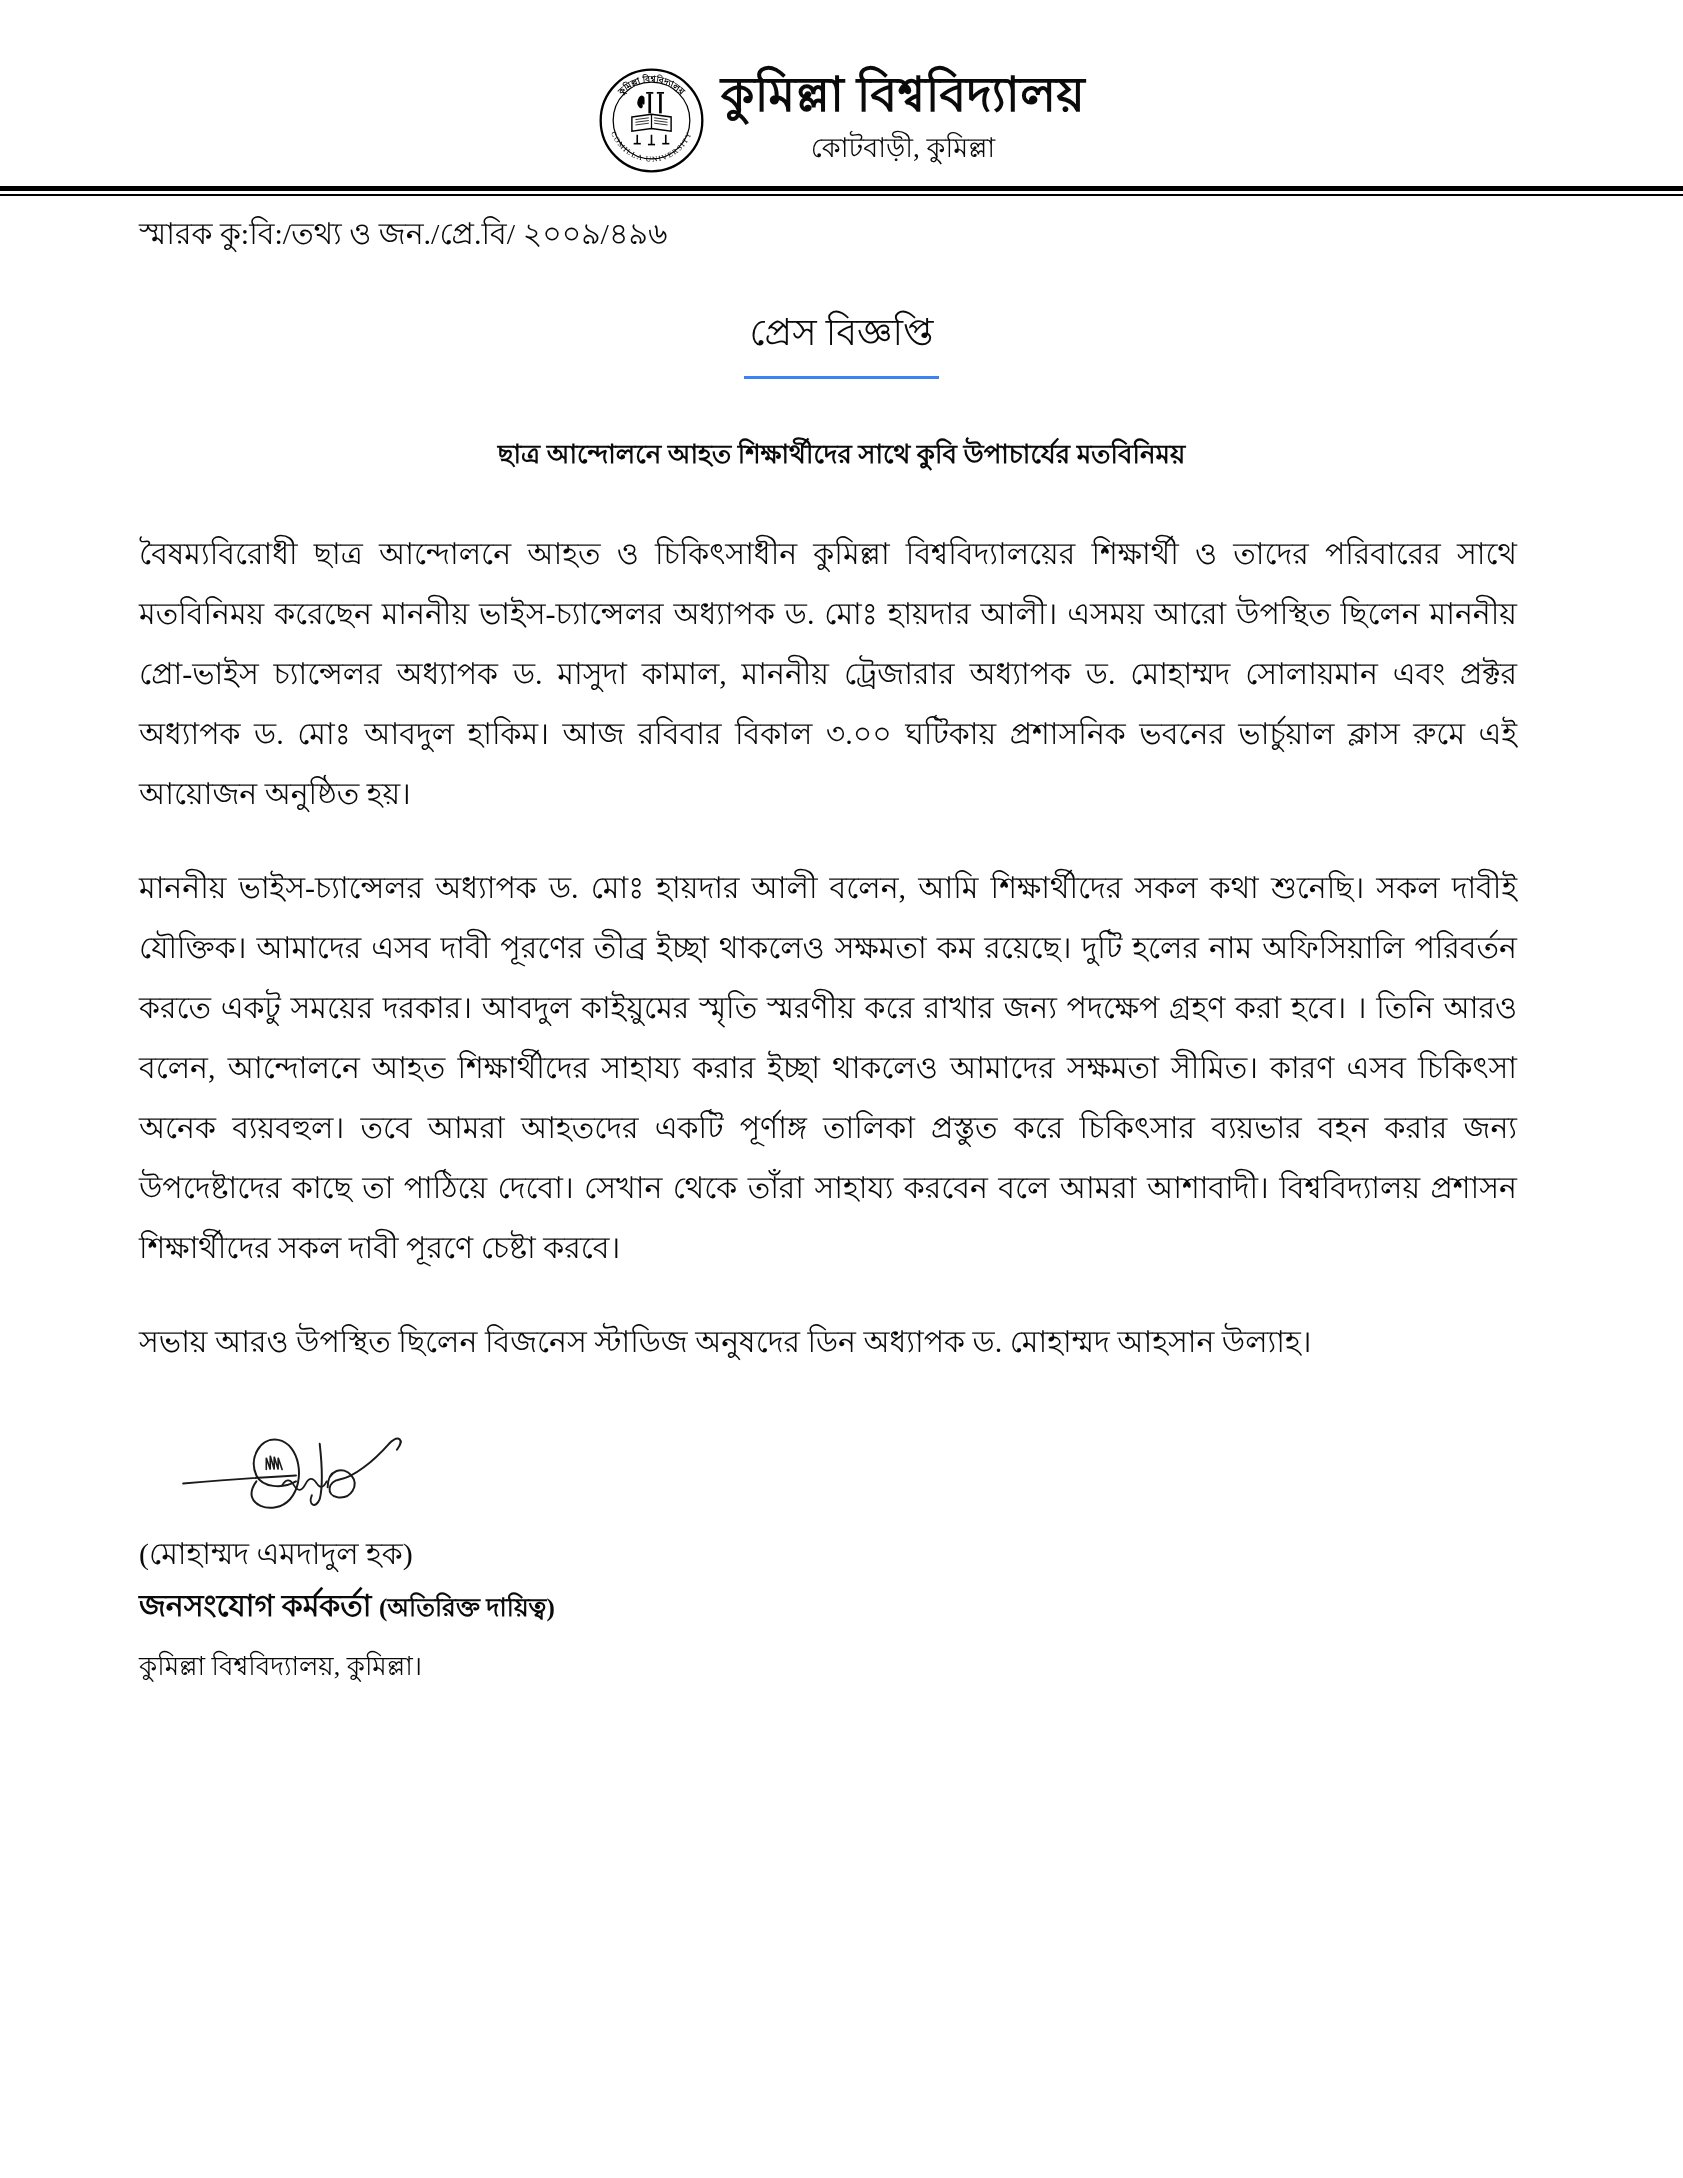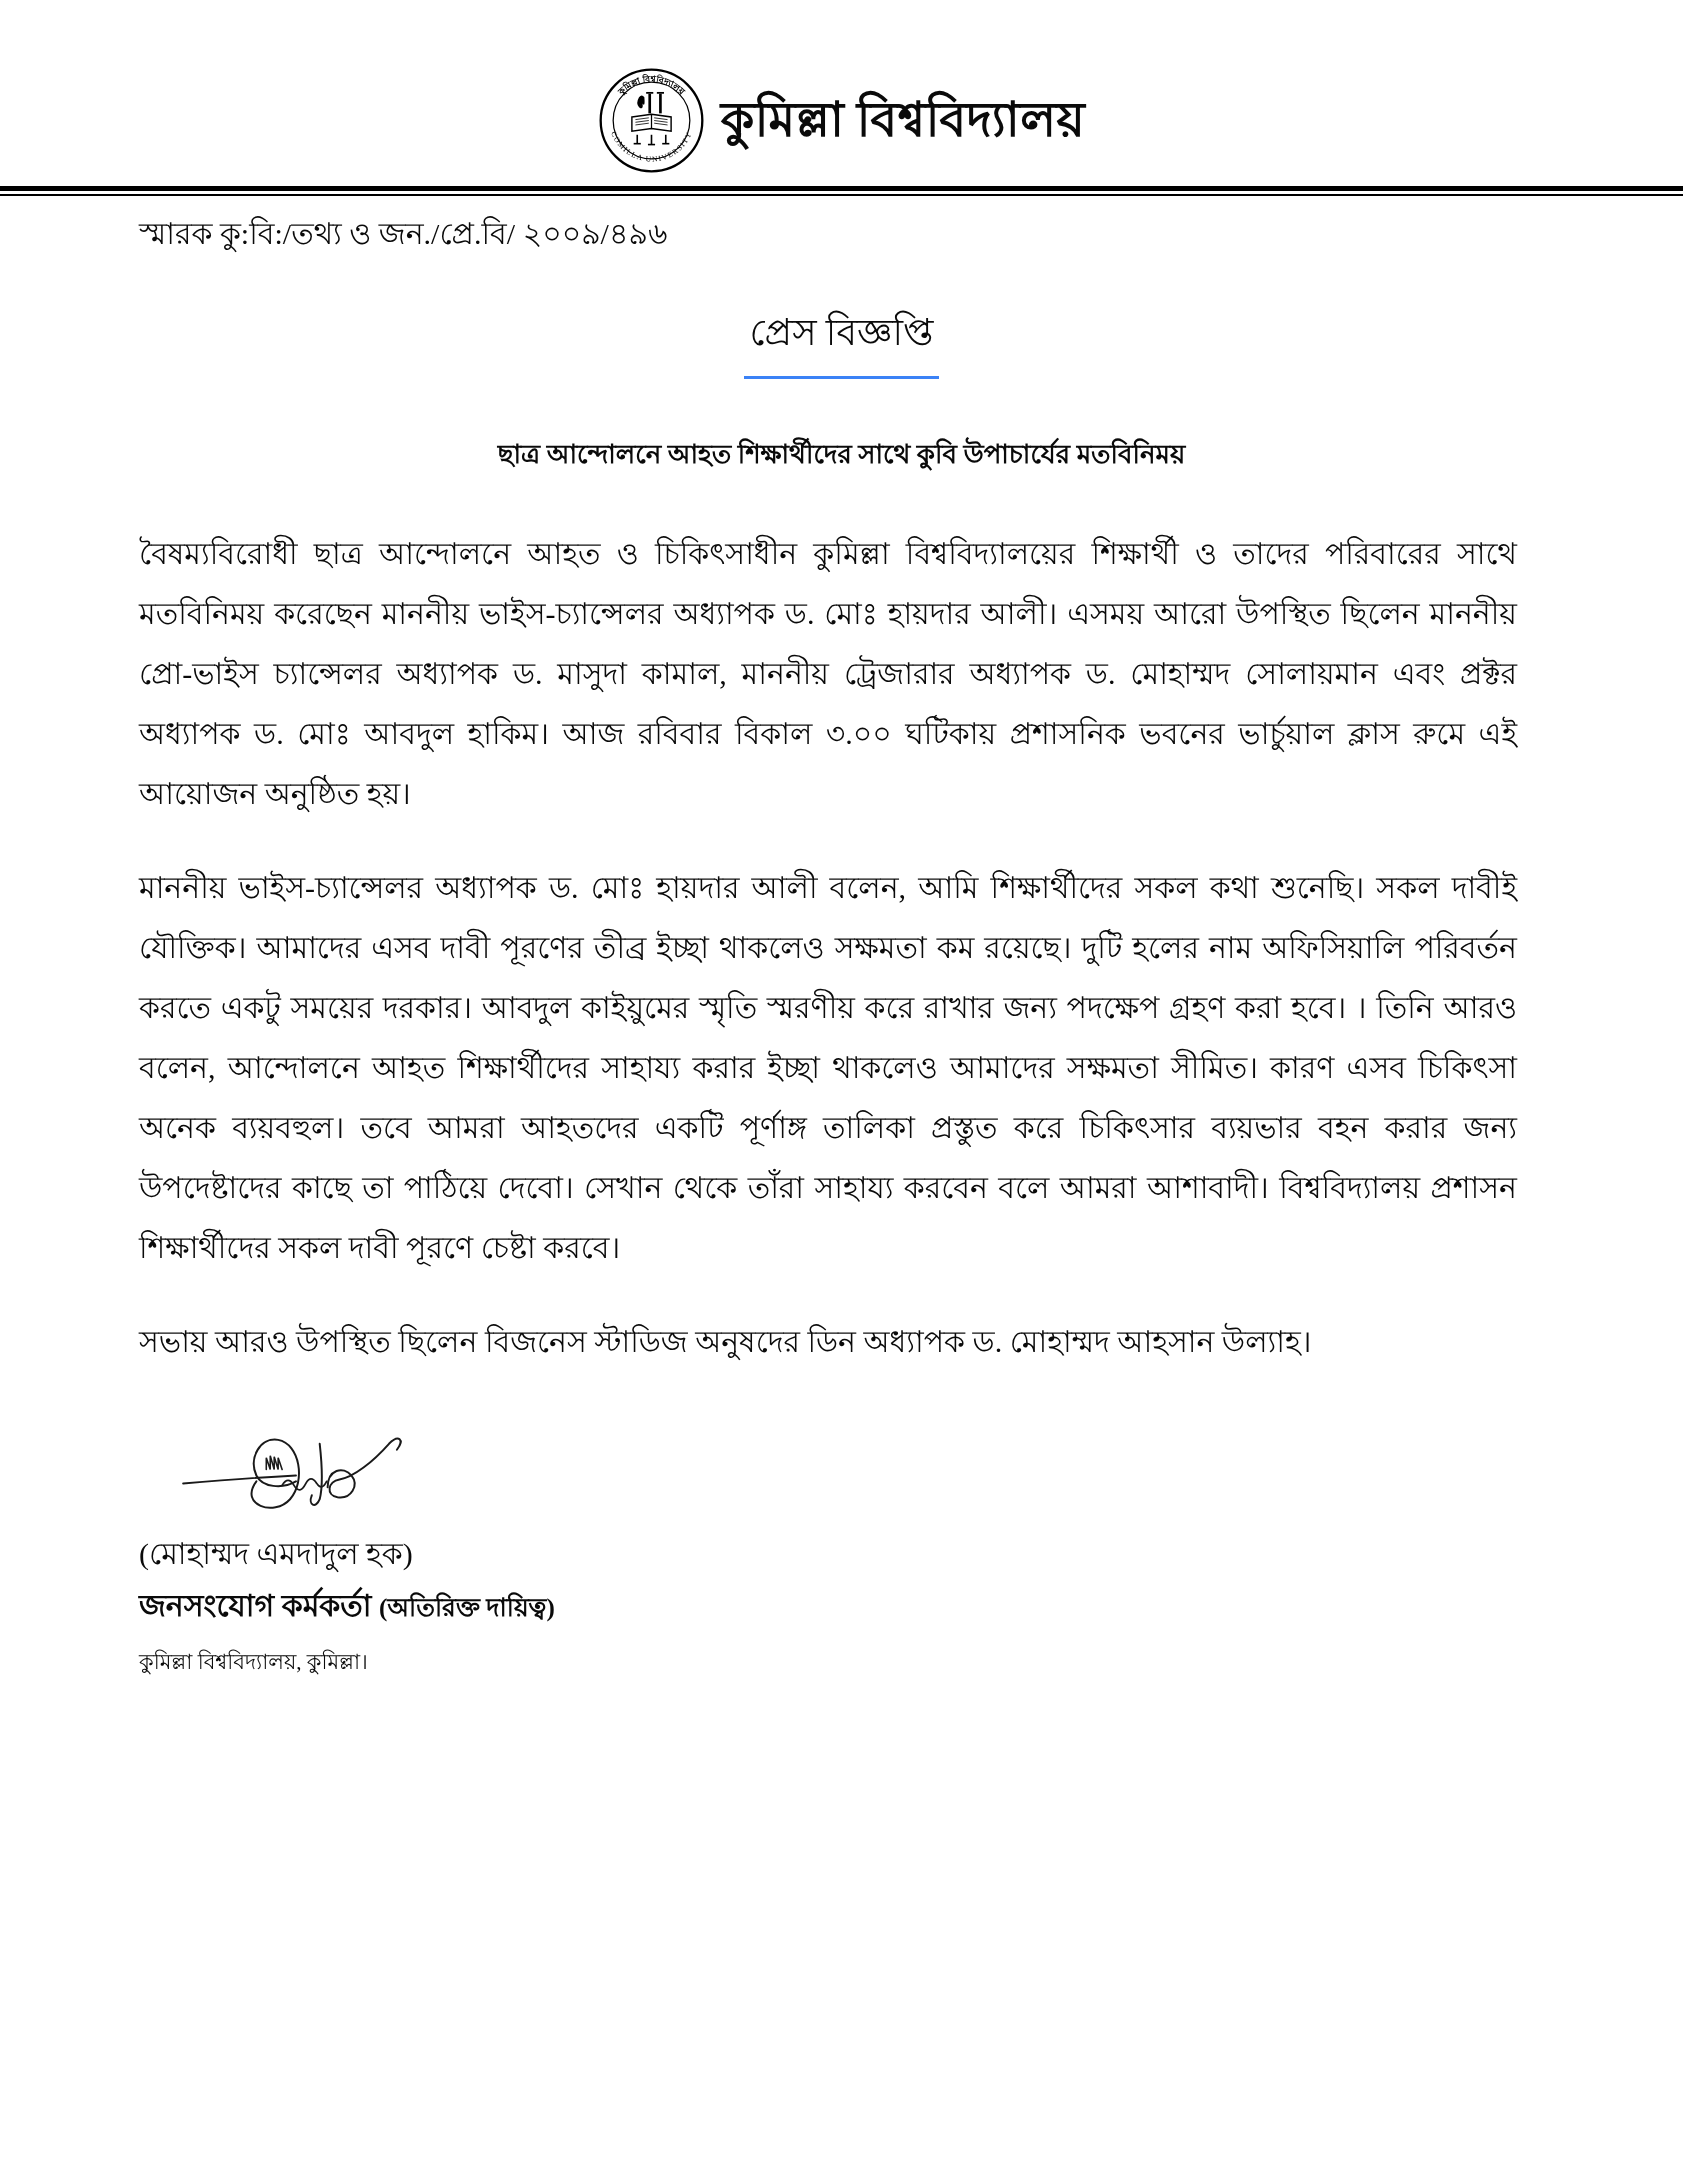--- a/index.html
+++ b/index.html
@@ -71,21 +71,21 @@
     line-height: 60px;
     text-align: justify;
   }
   .body-text p { margin-bottom: 34px; }
   
   .sign-block { padding: 20px 5px 0 139px; }
   .signature-svg { width: 228px; height: 94px; display: block; margin-left: 40px; }
   .sign-name { font-size: 30px; margin-top: 10px; }
   .sign-designation { font-size: 30px; margin-top: 1px; font-weight: bold; }
   .sign-note { font-size: 25px; }
-  .sign-org { font-size: 21px; margin-top: 13px; font-family: Liberation Serif, serif; }
+  .sign-org { font-size: 26px; margin-top: 13px; font-family: Liberation Serif, serif; }
 </style>
 </head>
 <body>
 
 <div class="page">
 
   <div class="letterhead">
     <div class="seal">
       <svg viewBox="0 0 120 120" xmlns="http://www.w3.org/2000/svg">
         <circle cx="60" cy="60" r="57" fill="#ffffff" stroke="#000" stroke-width="2.6"></circle>
@@ -126,20 +126,21 @@
             <line x1="40" y1="86" x2="48" y2="86"></line>
           <line x1="60" y1="76" x2="60" y2="87"></line>
             <line x1="56" y1="87" x2="64" y2="87"></line>
           <line x1="76" y1="76" x2="76" y2="86"></line>
             <line x1="72" y1="86" x2="80" y2="86"></line>
         </g>
       </svg>
     </div>
     <div class="head-text">
       <div class="uni-name">কুমিল্লা বিশ্ববিদ্যালয়</div>
+      <div class="uni-address">কোটবাড়ী, কুমিল্লা</div>
     </div>
   </div>
 
   <div class="rule">
     <div class="rule-thick"></div>
     <div class="rule-thin"></div>
   </div>
 
   <div class="memo-row">
     <span>স্মারক কু:বি:/তথ্য ও জন./প্রে.বি/ ২০০৯/৪৯৬</span>

